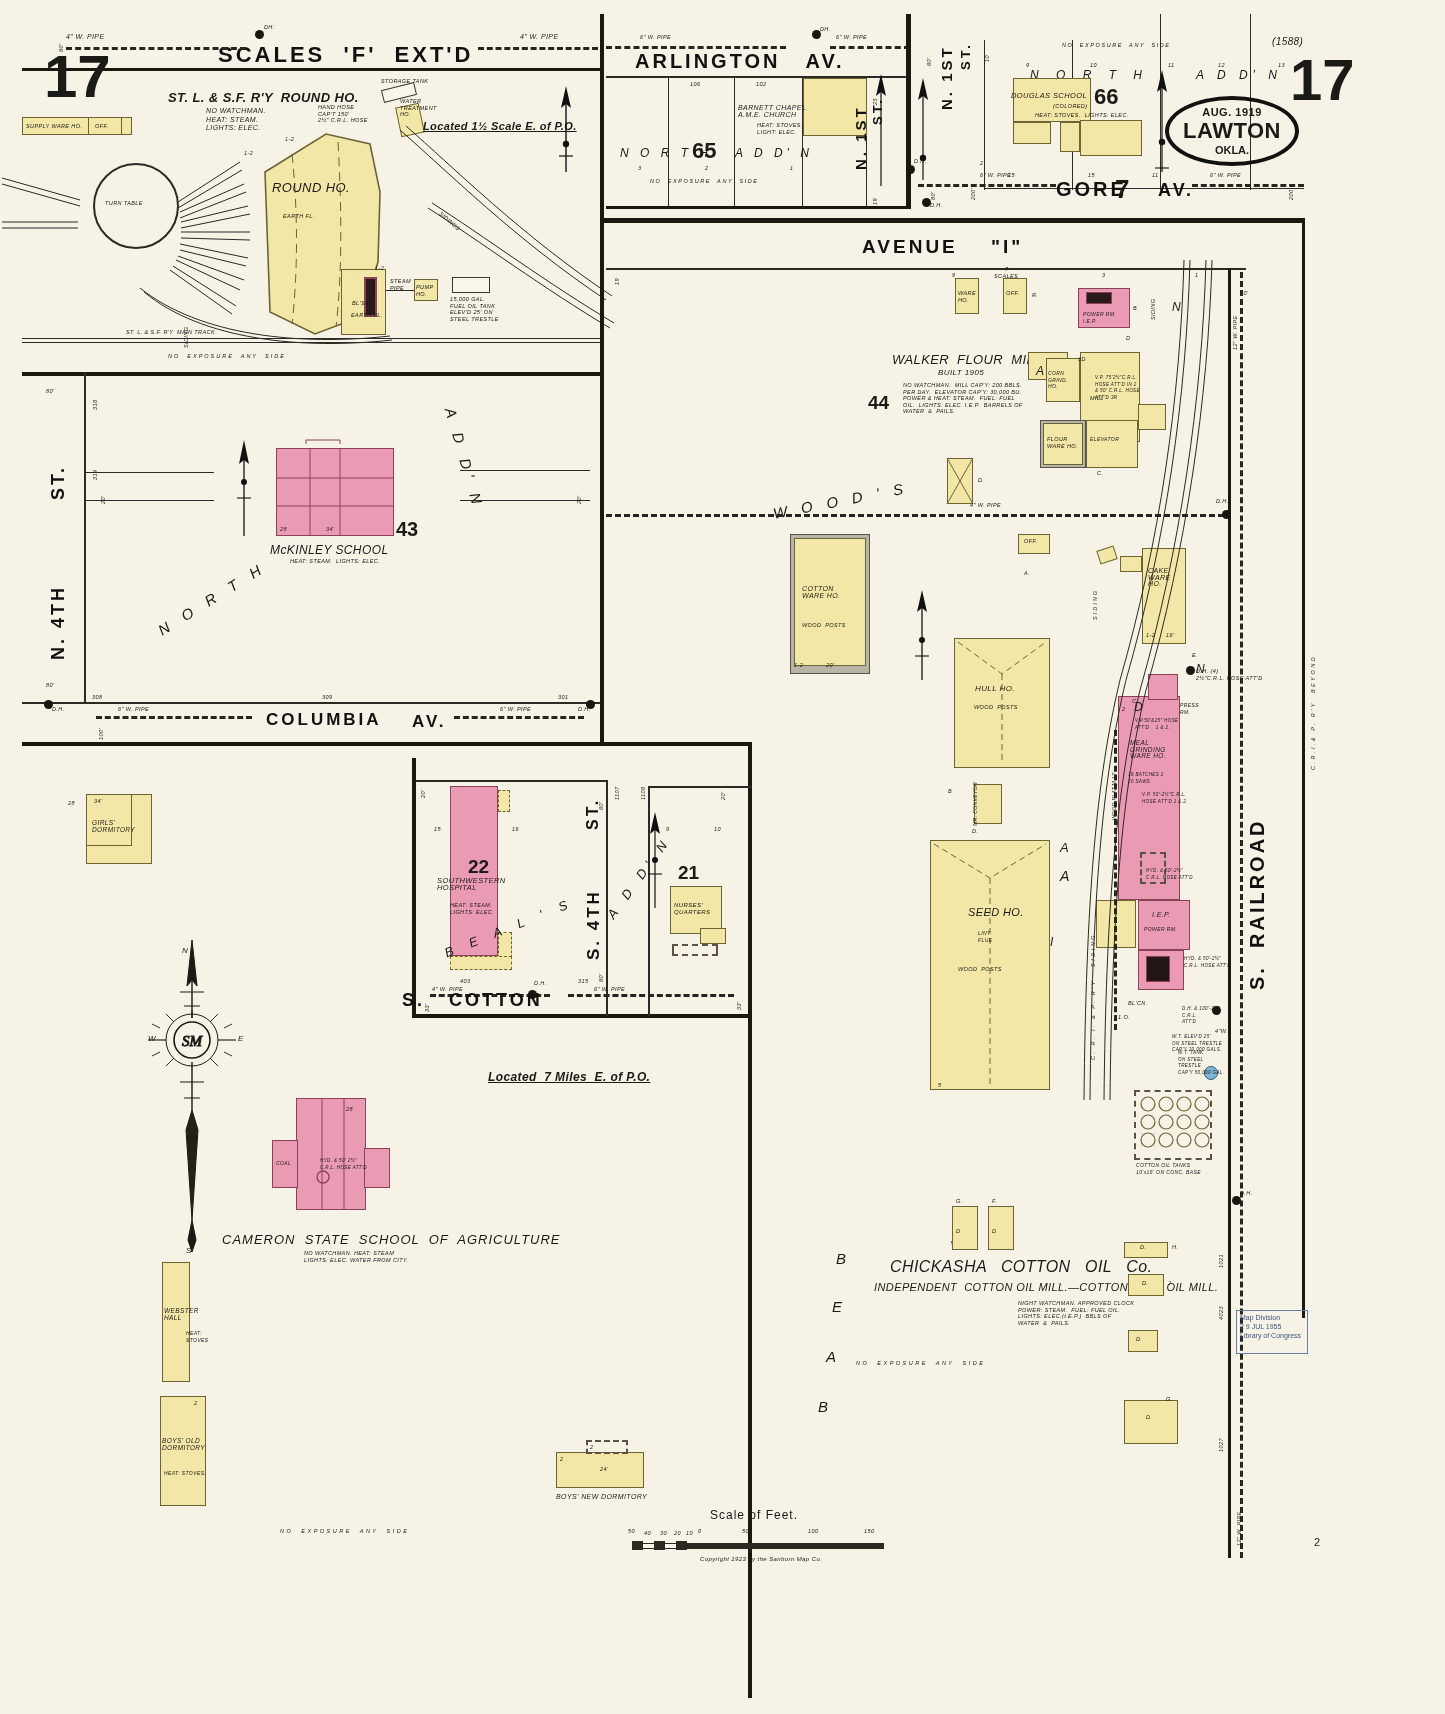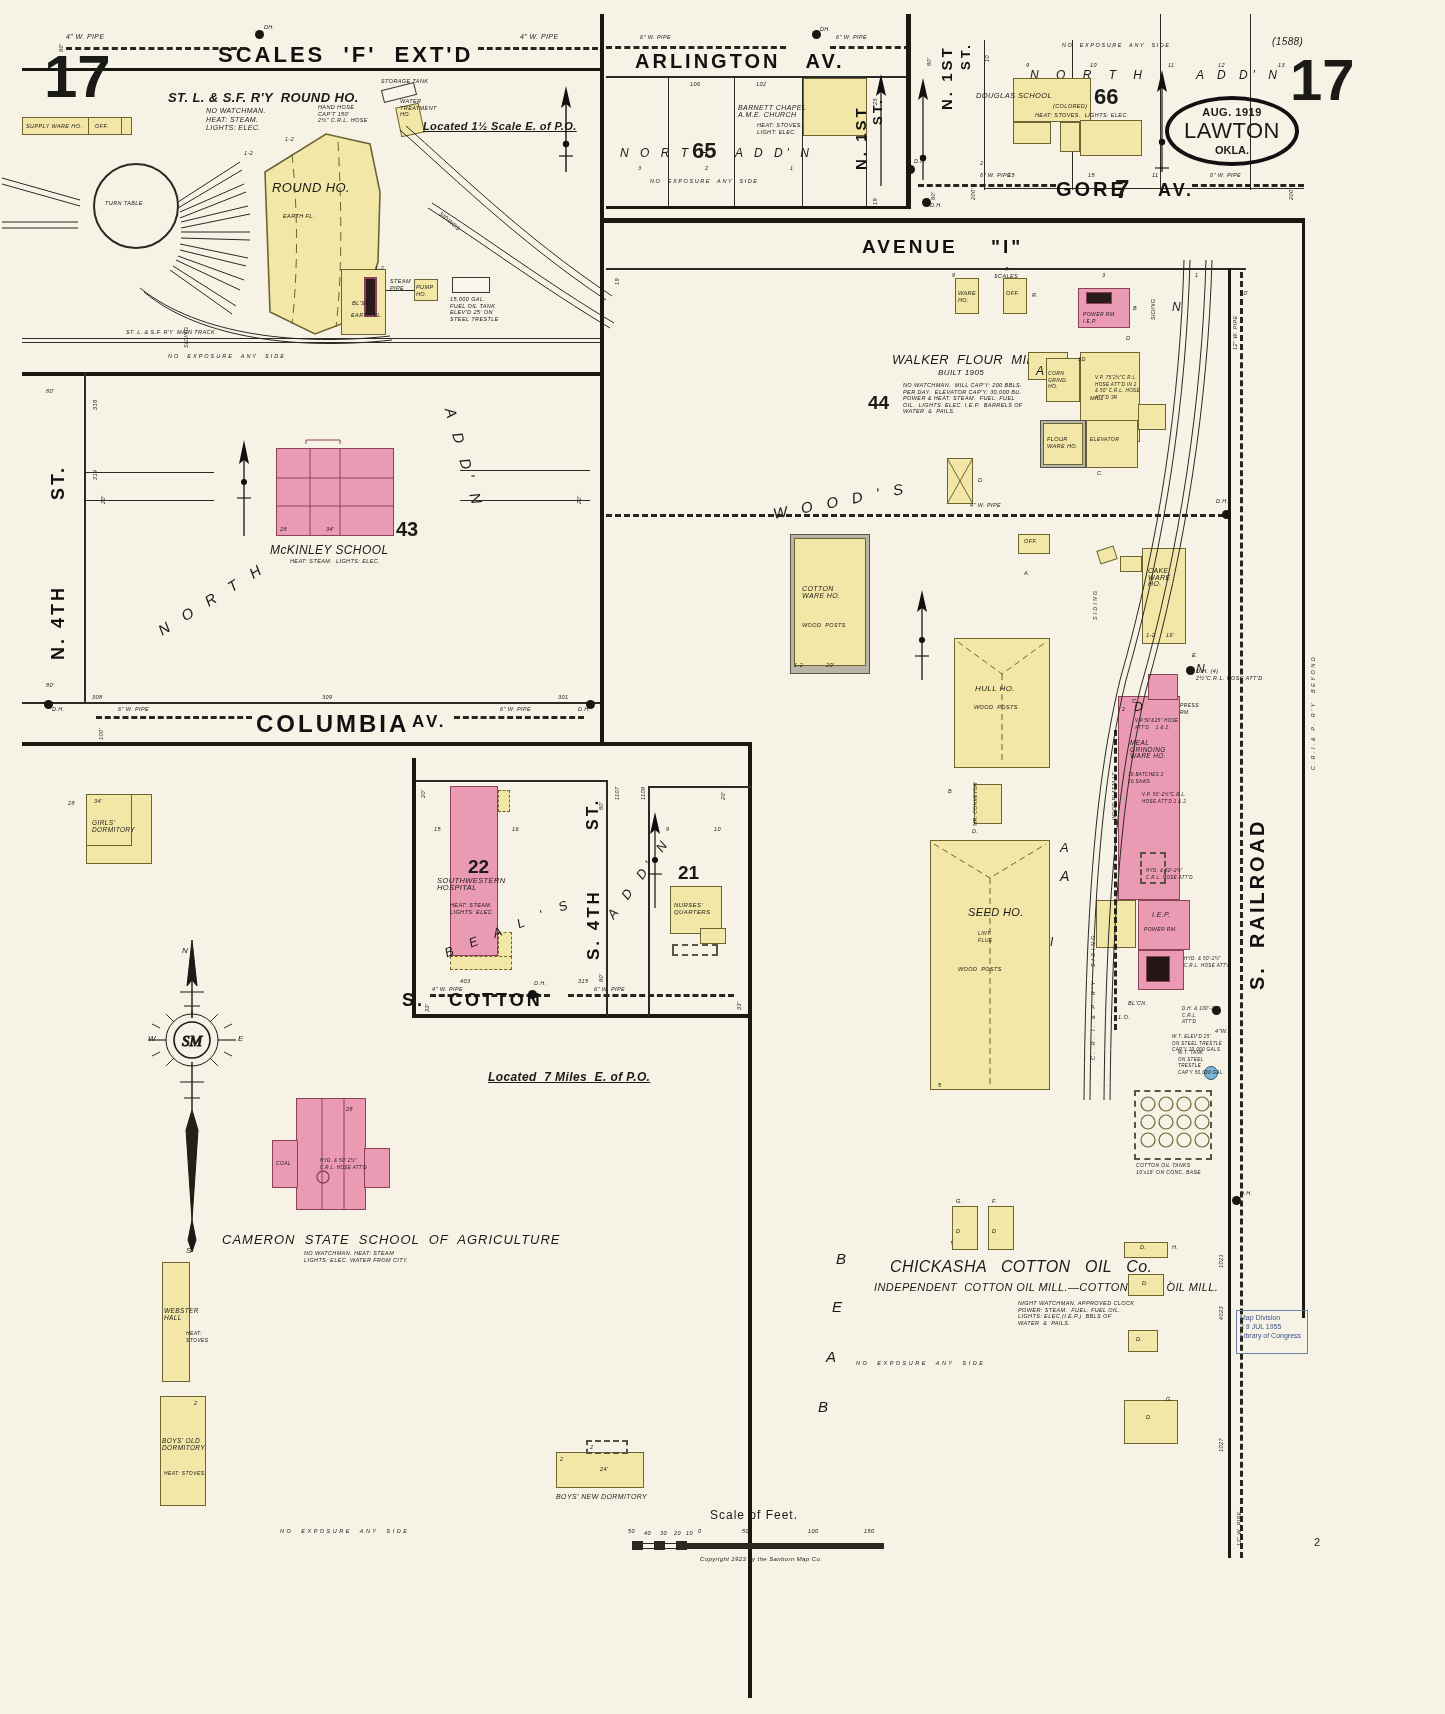--- a/index.html
+++ b/index.html
@@ -242,38 +242,38 @@
   <div class="txt hand xtiny" style="left:1152px;top:172px;">11</div>
   <div class="txt hand xtiny" style="left:980px;top:160px;">2</div>
 
   <div class="txt hand" style="left:1030px;top:68px;font-size:12px;letter-spacing:7px;">N O R T H</div>
   <div class="txt hand" style="left:1196px;top:68px;font-size:12px;letter-spacing:5px;">A D D' N</div>
 
   <div class="bldg yel" style="left:1013px;top:78px;width:78px;height:44px;"></div>
   <div class="bldg yel" style="left:1013px;top:122px;width:38px;height:22px;"></div>
   <div class="bldg yel" style="left:1060px;top:122px;width:20px;height:30px;"></div>
   <div class="bldg yel" style="left:1080px;top:120px;width:62px;height:36px;"></div>
-  <div class="txt hand xtiny" style="left:976px;top:93px;font-size:7.5px;">DOUGLAS SCHOOL</div>
+  <div class="txt hand xtiny" style="left:1011px;top:93px;font-size:7.5px;">DOUGLAS SCHOOL</div>
   <div class="txt hand xtiny" style="left:1053px;top:103px;">(COLORED)</div>
   <div class="txt hand xtiny" style="left:1035px;top:112px;">HEAT: STOVES.  LIGHTS: ELEC.</div>
   <div class="txt bignum" style="left:1094px;top:84px;font-size:22px;">66</div>
 
   <svg class="abs" style="left:1155px;top:70px;" width="14" height="110">
     <polygon points="7,0 12,22 7,18 2,22" fill="#111"></polygon>
       <line x1="7" y1="16" x2="7" y2="102" stroke="#111" stroke-width="1.2"></line>
     <circle cx="7" cy="72" r="3.2" fill="#111"></circle>
       <line x1="0" y1="98" x2="14" y2="98" stroke="#111" stroke-width="1.1"></line>
   </svg>
 
   <div class="txt hand" style="left:1272px;top:36px;font-size:10px;">(1588)</div>
   <div class="txt bignum" style="left:1290px;top:46px;font-size:58px;">17</div>
 
   <div class="lawton-oval" style="left:1165px;top:96px;width:126px;height:62px;">
     <div class="txt" style="position:static;font-size:11px;font-weight:bold;letter-spacing:.5px;">AUG. 1919</div>
-    <div class="txt" style="position:static;font-size:22px;font-weight:normal;letter-spacing:.5px;">LAWTON</div>
+    <div class="txt" style="position:static;font-size:22px;font-weight:bold;letter-spacing:.5px;">LAWTON</div>
     <div class="txt" style="position:static;font-size:11px;font-weight:bold;">OKLA.</div>
   </div>
 
   <div class="pipe" style="left:918px;top:184px;width:138px;"></div>
   <div class="pipe" style="left:1192px;top:184px;width:112px;"></div>
   <div class="txt hand xtiny" style="left:980px;top:172px;">6" W. PIPE</div>
   <div class="txt hand xtiny" style="left:1210px;top:172px;">6" W. PIPE</div>
   <div class="txt hand xtiny rot90" style="left:970px;top:200px;">200'</div>
   <div class="txt hand xtiny rot90" style="left:1288px;top:200px;">200'</div>
   <div class="txt street" style="left:1056px;top:178px;font-size:20px;">GORE</div>
@@ -542,21 +542,21 @@
 
   <div class="txt hand xtiny" style="left:46px;top:682px;">80'</div>
   <div class="txt hand xtiny" style="left:92px;top:694px;">308</div>
   <div class="txt hand xtiny" style="left:322px;top:694px;">309</div>
   <div class="txt hand xtiny" style="left:558px;top:694px;">301</div>
   <div class="line" style="left:22px;top:702px;width:578px;height:1.5px;"></div>
   <div class="dh" style="left:44px;top:700px;"></div>
   <div class="txt hand xtiny" style="left:52px;top:706px;">D.H.</div>
   <div class="dh" style="left:586px;top:700px;"></div>
   <div class="txt hand xtiny" style="left:578px;top:706px;">D.H.</div>
-  <div class="txt street" style="left:256px;top:710px;font-size:24px;">COLUMBIA</div>
+  <div class="txt street" style="left:266px;top:710px;font-size:17px;">COLUMBIA</div>
   <div class="txt street" style="left:412px;top:712px;font-size:17px;">AV.</div>
   <div class="pipe" style="left:96px;top:716px;width:156px;"></div>
   <div class="pipe" style="left:454px;top:716px;width:130px;"></div>
   <div class="txt hand xtiny" style="left:118px;top:706px;">6" W. PIPE</div>
   <div class="txt hand xtiny" style="left:500px;top:706px;">6" W. PIPE</div>
   <div class="txt hand xtiny rot90" style="left:98px;top:740px;">100'</div>
 
   <div class="heavyline" style="left:22px;top:742px;width:730px;height:4px;"></div>
   <div class="heavyline" style="left:748px;top:742px;width:4px;height:816px;"></div>
   <div class="heavyline" style="left:600px;top:242px;width:4px;height:500px;"></div>

